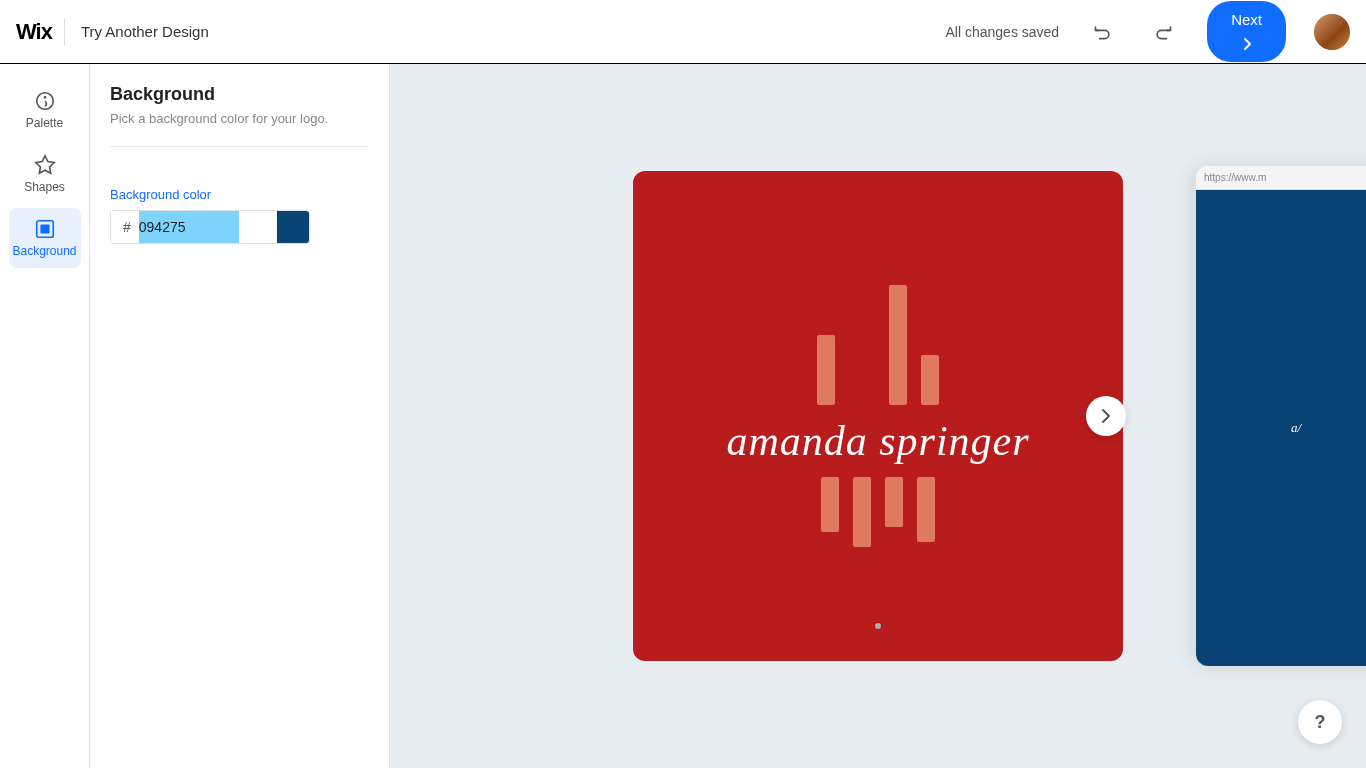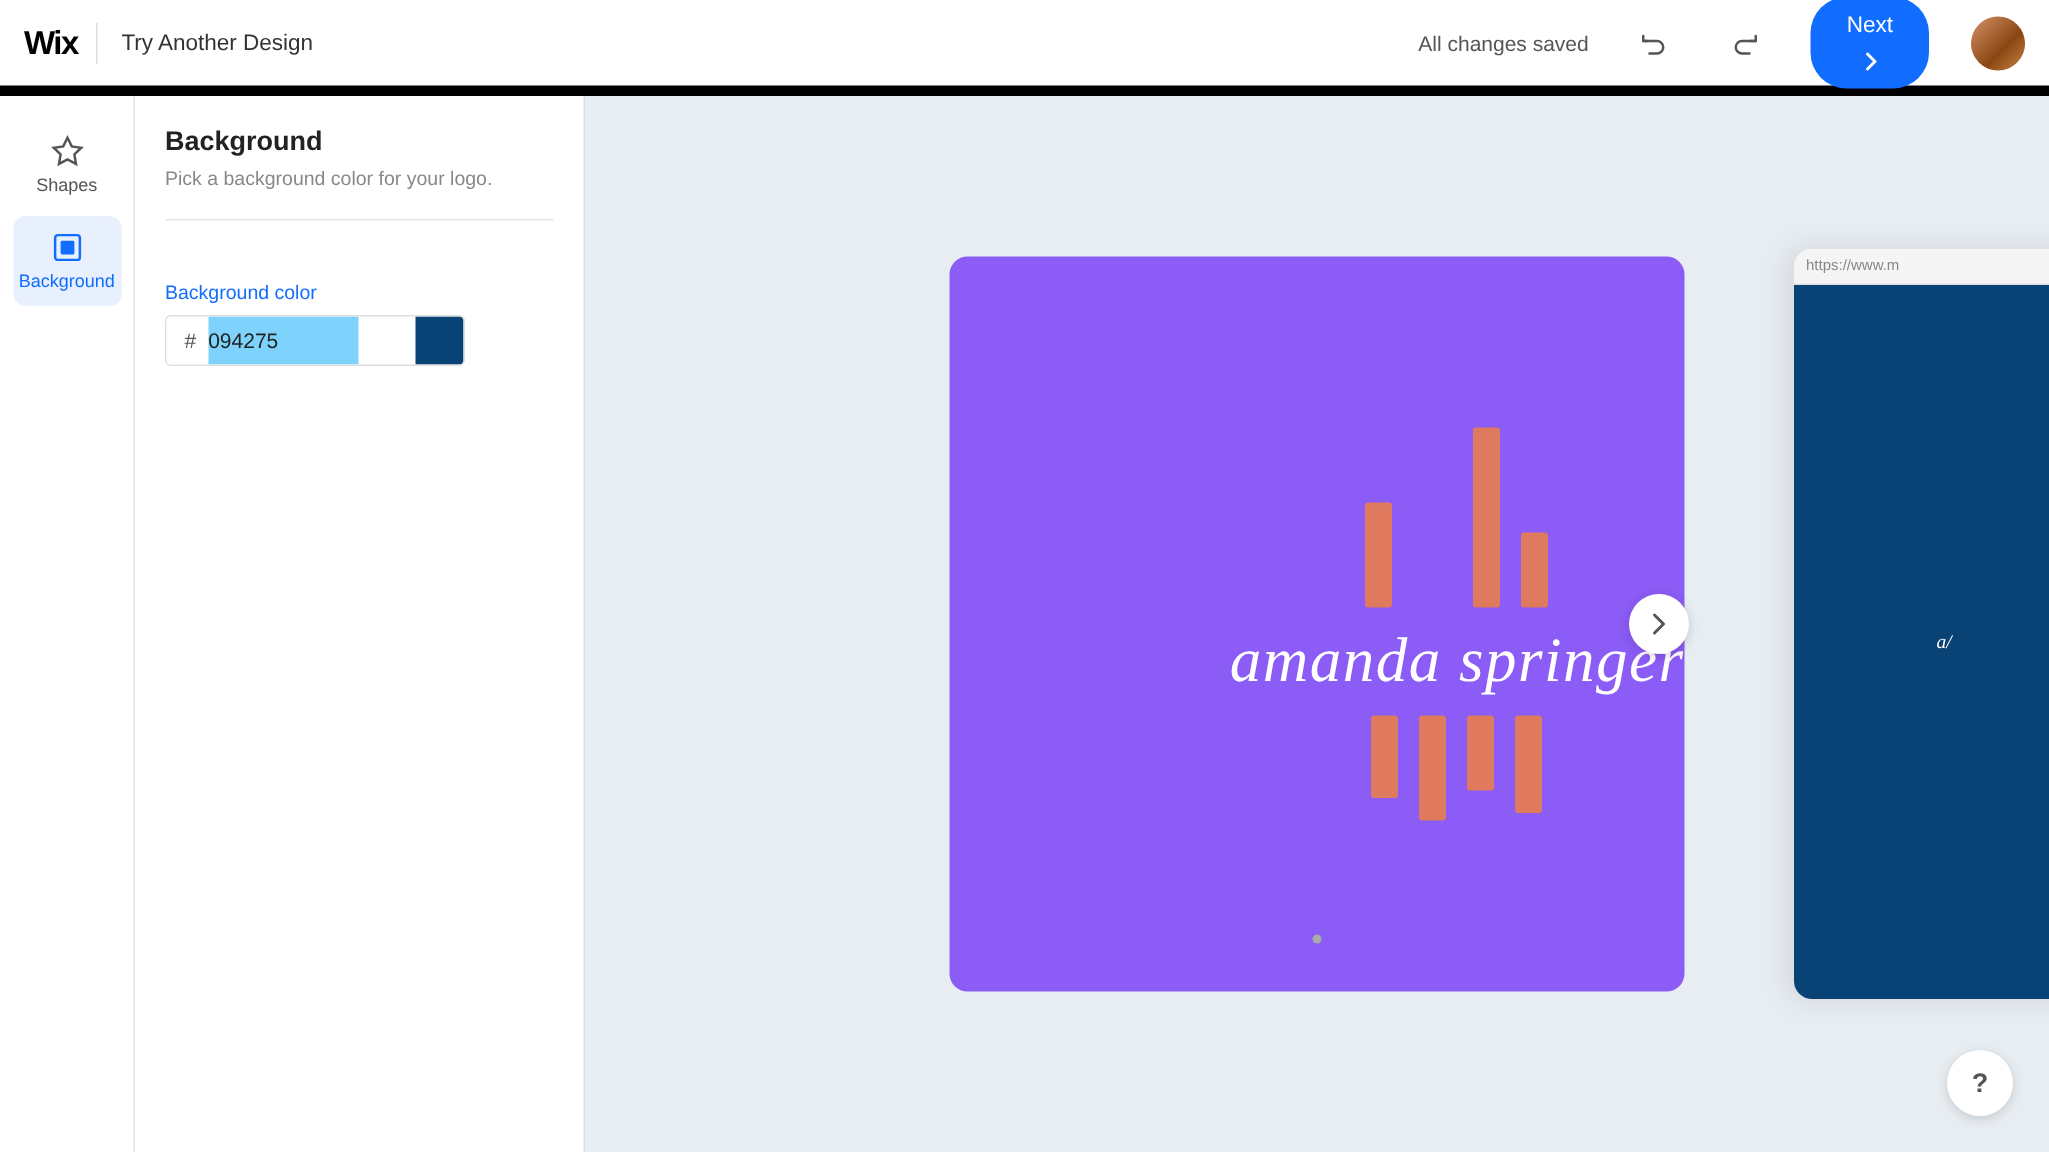--- a/index.html
+++ b/index.html
@@ -5,21 +5,21 @@
     * { box-sizing: border-box; margin: 0; padding: 0; }
     body { font-family: Helvetica Neue, Arial, sans-serif; background: #f0f2f5; width: 1366px; height: 768px; overflow: hidden; }
 
     
     #header {
       height: 64px;
       background: #fff;
       display: flex;
       align-items: center;
       padding: 0 16px;
-      border-bottom: 7px solid #000000;
+      border-bottom: 1px solid #000000;
       position: relative;
       z-index: 10;
     }
     .wix-logo {
       font-size: 22px;
       font-weight: 900;
       color: #000;
       letter-spacing: -1px;
       margin-right: 12px;
     }
@@ -189,25 +189,25 @@
       align-items: center;
       justify-content: center;
       position: relative;
       overflow: hidden;
     }
 
     
     .logo-preview-card {
       width: 490px;
       height: 490px;
-      background: #8b5cf6;
+      background: #b91c1c;
       border-radius: 12px;
       display: flex;
       align-items: center;
-      justify-content: flex-end;
+      justify-content: center;
       position: relative;
     }
 
     
     .logo-graphic {
       display: flex;
       flex-direction: column;
       align-items: center;
       gap: 8px;
     }
@@ -368,20 +368,28 @@
     <div class="avatar">
       <div class="avatar-img"></div>
     </div>
   </div>
 </div>
 
 <div id="main-layout">
 
   <div id="sidebar-icons">
 
+    <div class="sidebar-item">
+      <svg viewBox="0 0 24 24" fill="none" stroke="#555" stroke-width="1.8">
+        <circle cx="12" cy="12" r="9"></circle>
+        <circle cx="12" cy="8" r="1.5" fill="#555" stroke="none"></circle>
+        <path d="M12 12 q3 3 0 6" stroke="#555"></path>
+      </svg>
+      <span>Palette</span>
+    </div>
 
 
     <div class="sidebar-item">
       <svg viewBox="0 0 24 24" fill="none" stroke="#555" stroke-width="1.8">
         <polygon points="12,2 15.09,8.26 22,9.27 17,14.14 18.18,21.02 12,17.77 5.82,21.02 7,14.14 2,9.27 8.91,8.26"></polygon>
       </svg>
       <span>Shapes</span>
     </div>
 
 

